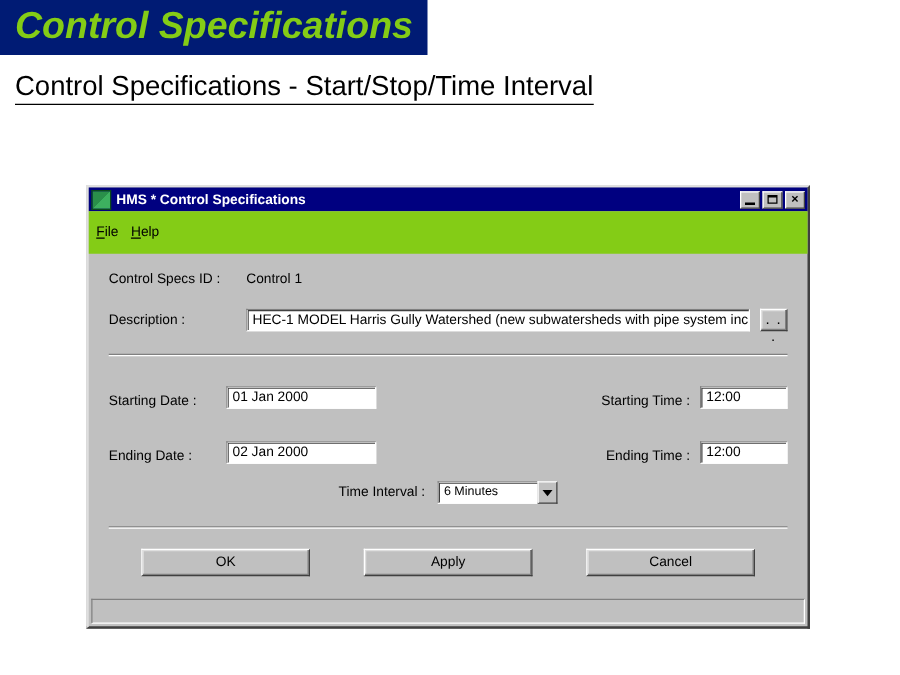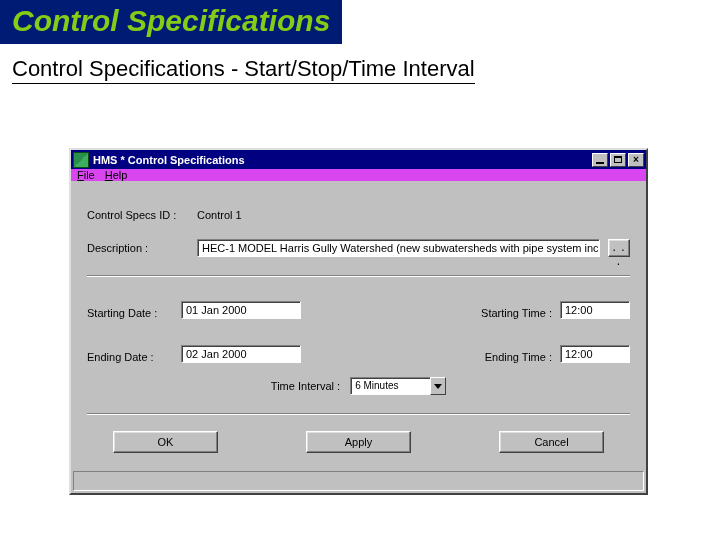--- a/index.html
+++ b/index.html
@@ -87,36 +87,35 @@
   }
   .tb-btn .mn {
     width: 8px; height: 0;
     border-bottom: 2px solid #000;
     margin: 8px auto 0 auto;
   }
   .tb-btn .xx { font-family: Arial; font-size: 10px; }
 
   .menubar {
     display: flex;
-    background: #d946ef;
-    padding: 0 6px;
+    background: #84cc16;
+    padding: 11px 6px;
     gap: 10px;
     font-size: 11px;
   }
   .menubar .menuitem .ul { text-decoration: underline; }
 
   .client {
     padding: 14px 16px 6px 16px;
   }
   .row {
     display: flex;
     align-items: center;
     margin-bottom: 18px;
     font-size: 11px;
-    margin-top: 14px;
   }
   .label {
     color: #000;
     white-space: nowrap;
   }
   .sunken {
     background: #fff;
     border-top: 1px solid #808080;
     border-left: 1px solid #808080;
     border-right: 1px solid #fff;
@@ -192,21 +191,21 @@
     border-right:4px solid transparent;
     border-top:5px solid #000;
   }
 
   .button-row {
     display: flex;
     justify-content: space-between;
     padding: 4px 26px 10px 26px;
   }
   .button-row .btn3d {
-    width: 105px;
+    width: 135px;
   }
   .statusbar {
     margin: 2px 2px 2px 2px;
     height: 20px;
     background: #c0c0c0;
     border-top: 1px solid #808080;
     border-left: 1px solid #808080;
     border-right: 1px solid #fff;
     border-bottom: 1px solid #fff;
   }

